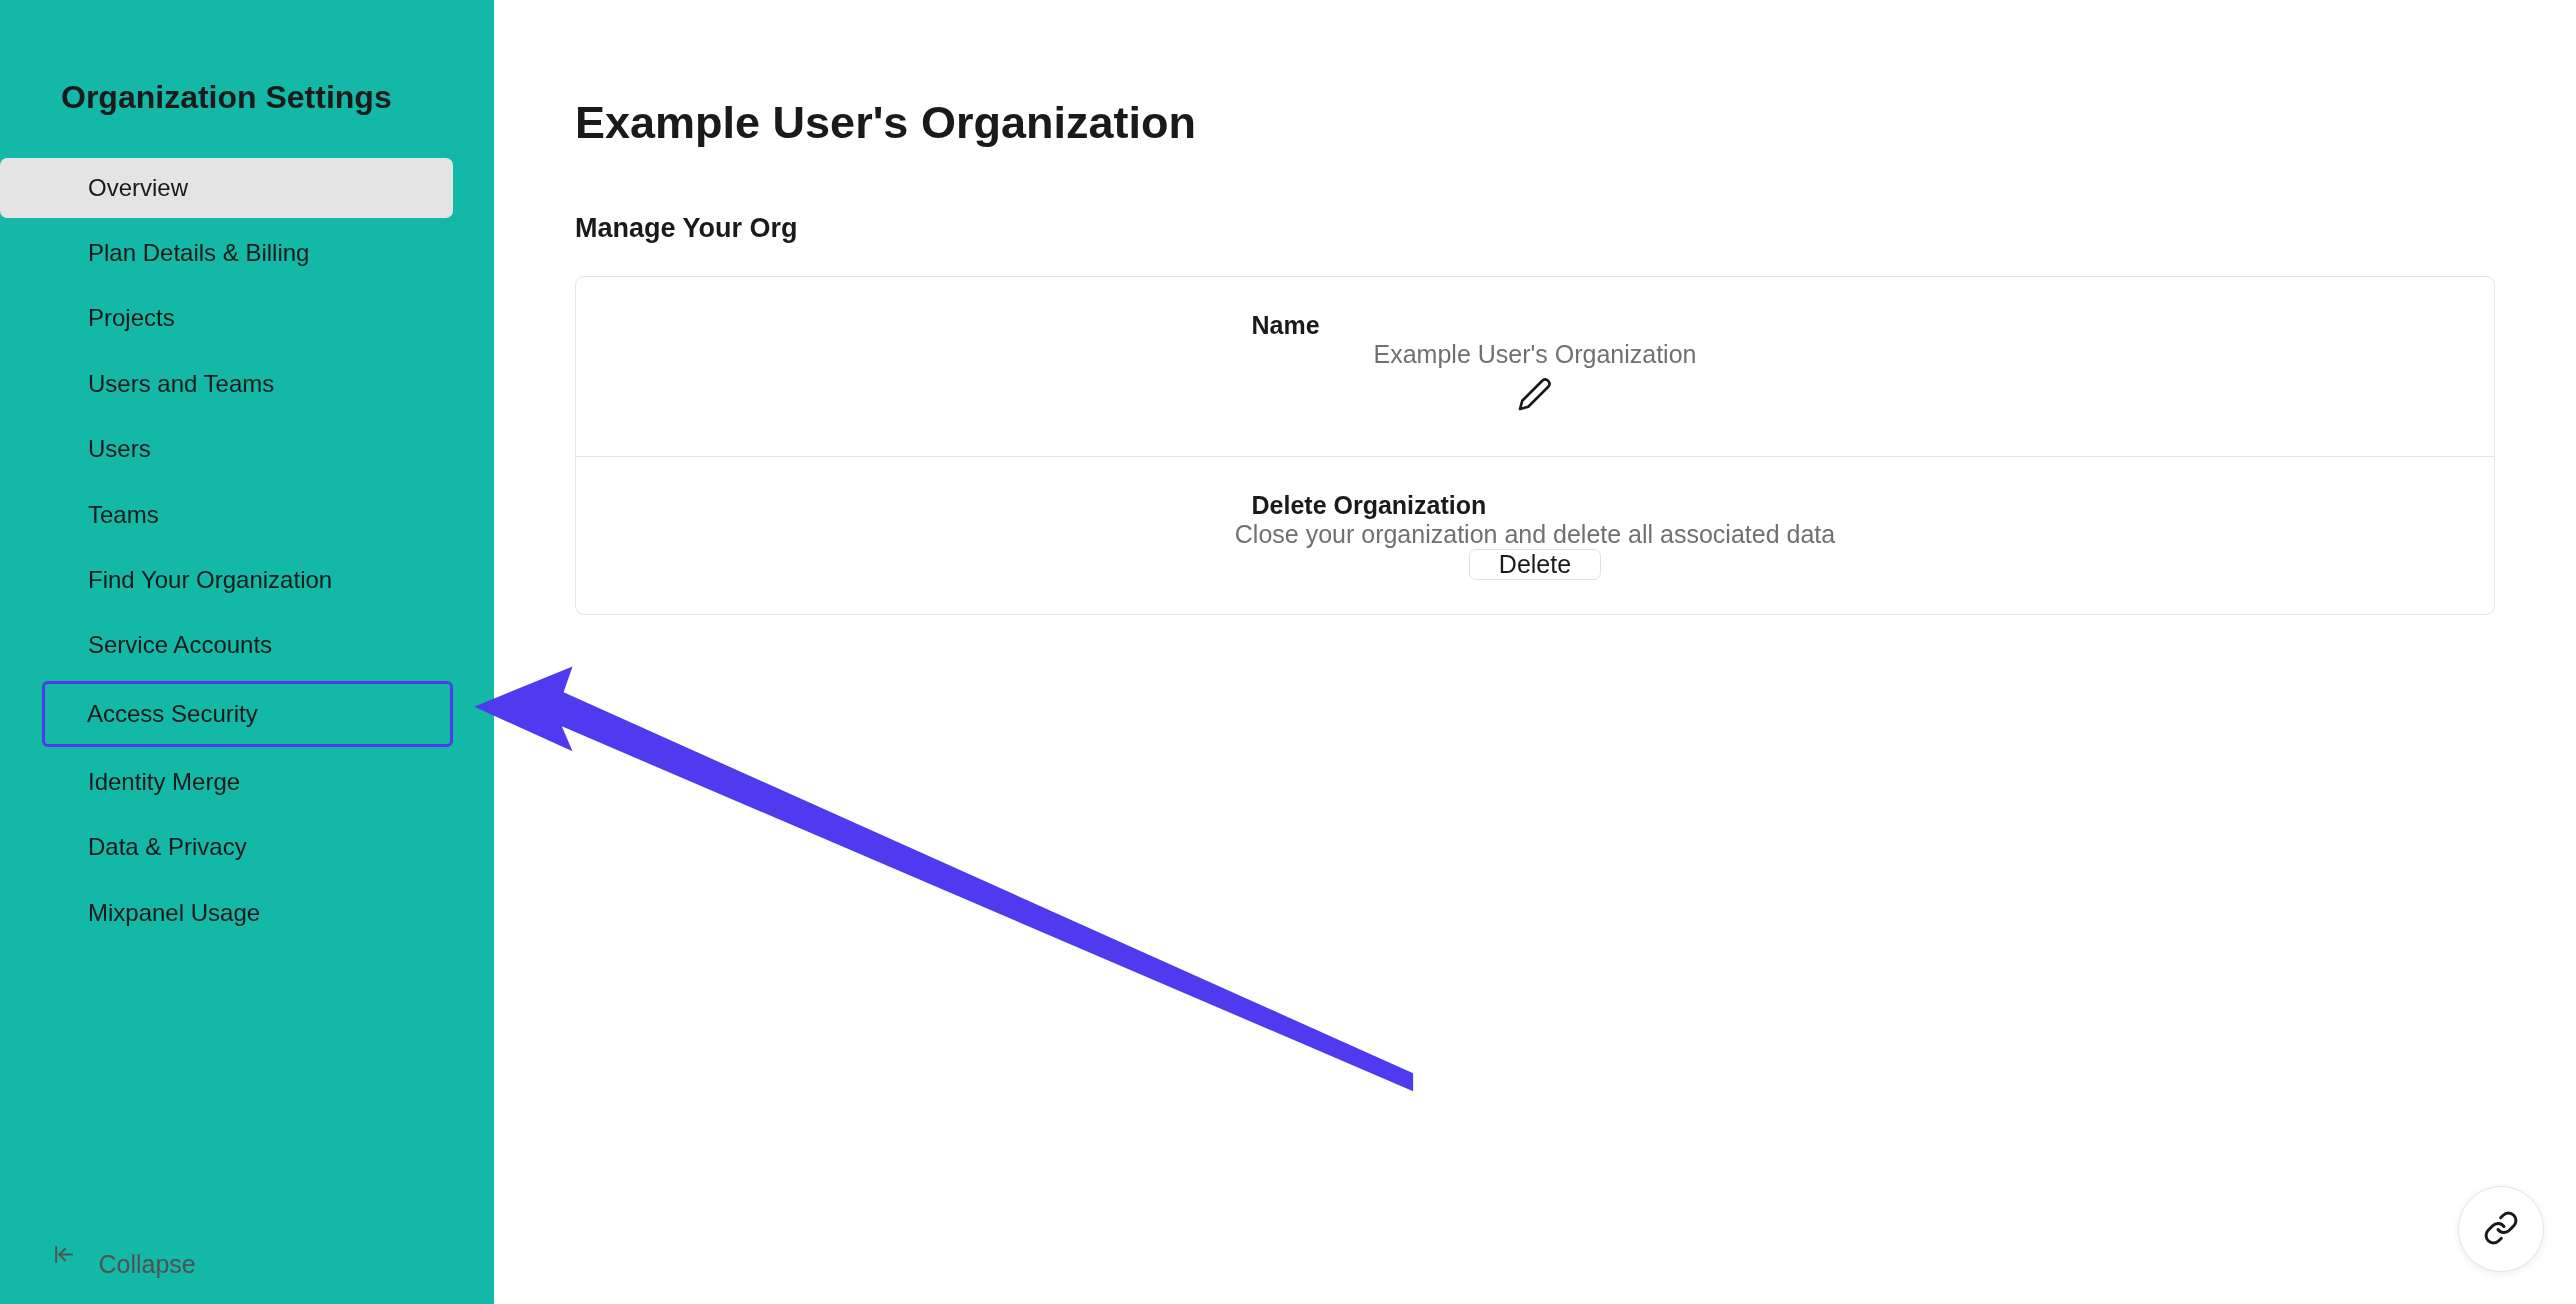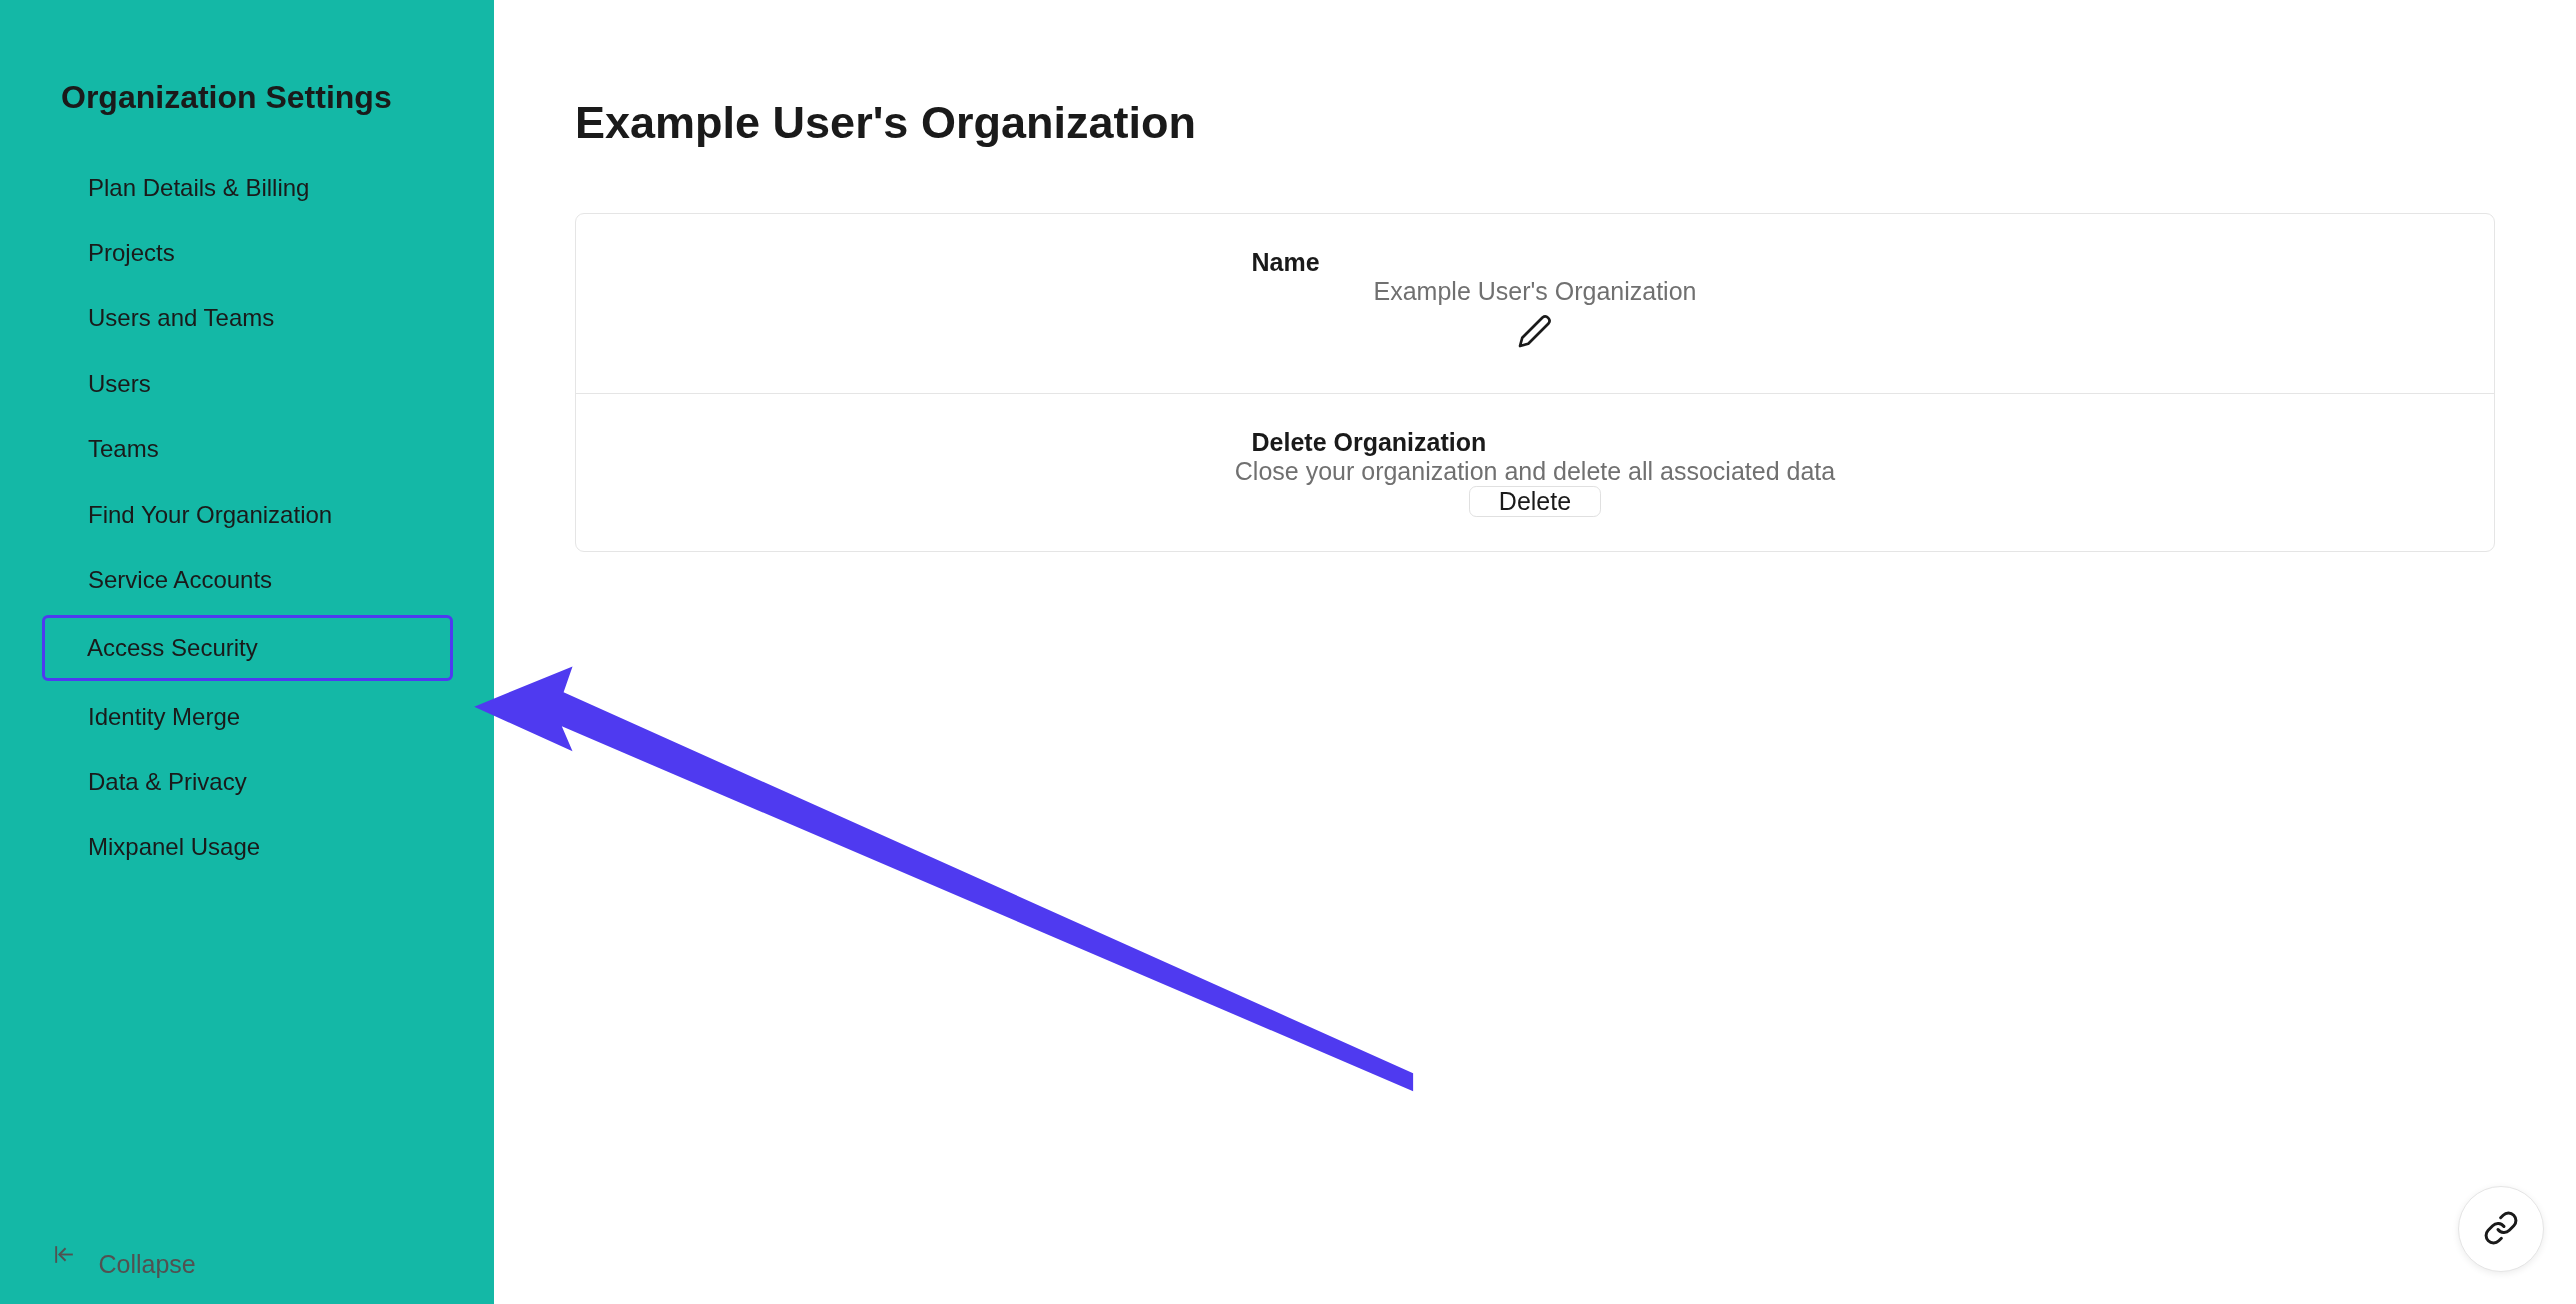--- a/index.html
+++ b/index.html
@@ -162,20 +162,21 @@
       cursor: pointer;
       box-shadow: 0 1.8px 7.2px rgba(0,0,0,0.08);
     }
   </style>
 </head>
 <body>
 
 <aside class="sidebar">
   <h1 class="sidebar-title">Organization Settings</h1>
   <nav class="sidebar-items">
+    <div class="sidebar-item active"><span>Overview</span></div>
     <div class="sidebar-item"><span>Plan Details &amp; Billing</span></div>
     <div class="sidebar-item"><span>Projects</span></div>
     <div class="sidebar-item"><span>Users and Teams</span></div>
     <div class="sidebar-item"><span>Users</span></div>
     <div class="sidebar-item"><span>Teams</span></div>
     <div class="sidebar-item"><span>Find Your Organization</span></div>
     <div class="sidebar-item"><span>Service Accounts</span></div>
     <div class="sidebar-item highlighted"><span>Access Security</span></div>
     <div class="sidebar-item"><span>Identity Merge</span></div>
     <div class="sidebar-item"><span>Data &amp; Privacy</span></div>
@@ -188,20 +189,21 @@
         <polyline points="13 6 7 12 13 18"></polyline>
         <line x1="7" y1="12" x2="20" y2="12"></line>
       </svg>
     </span>
     <span class="sidebar-footer-label">Collapse</span>
   </div>
 </aside>
 
 <main class="main">
   <h2 class="page-title">Example User's Organization</h2>
+  <h3 class="section-title">Manage Your Org</h3>
   <div class="panel">
     <div class="panel-row">
       <div class="row-label">Name</div>
       <div class="row-value">Example User's Organization</div>
       <div class="row-action">
         <button class="edit-button">
           <span>
             <svg width="36" height="36" viewBox="0 0 24 24" fill="none" stroke="#1a1a1a" stroke-width="1.8" stroke-linecap="round" stroke-linejoin="round">
               <path d="M17 3a2.85 2.85 0 0 1 4 4L7.5 20.5 2 22l1.5-5.5L17 3z"></path>
             </svg>

